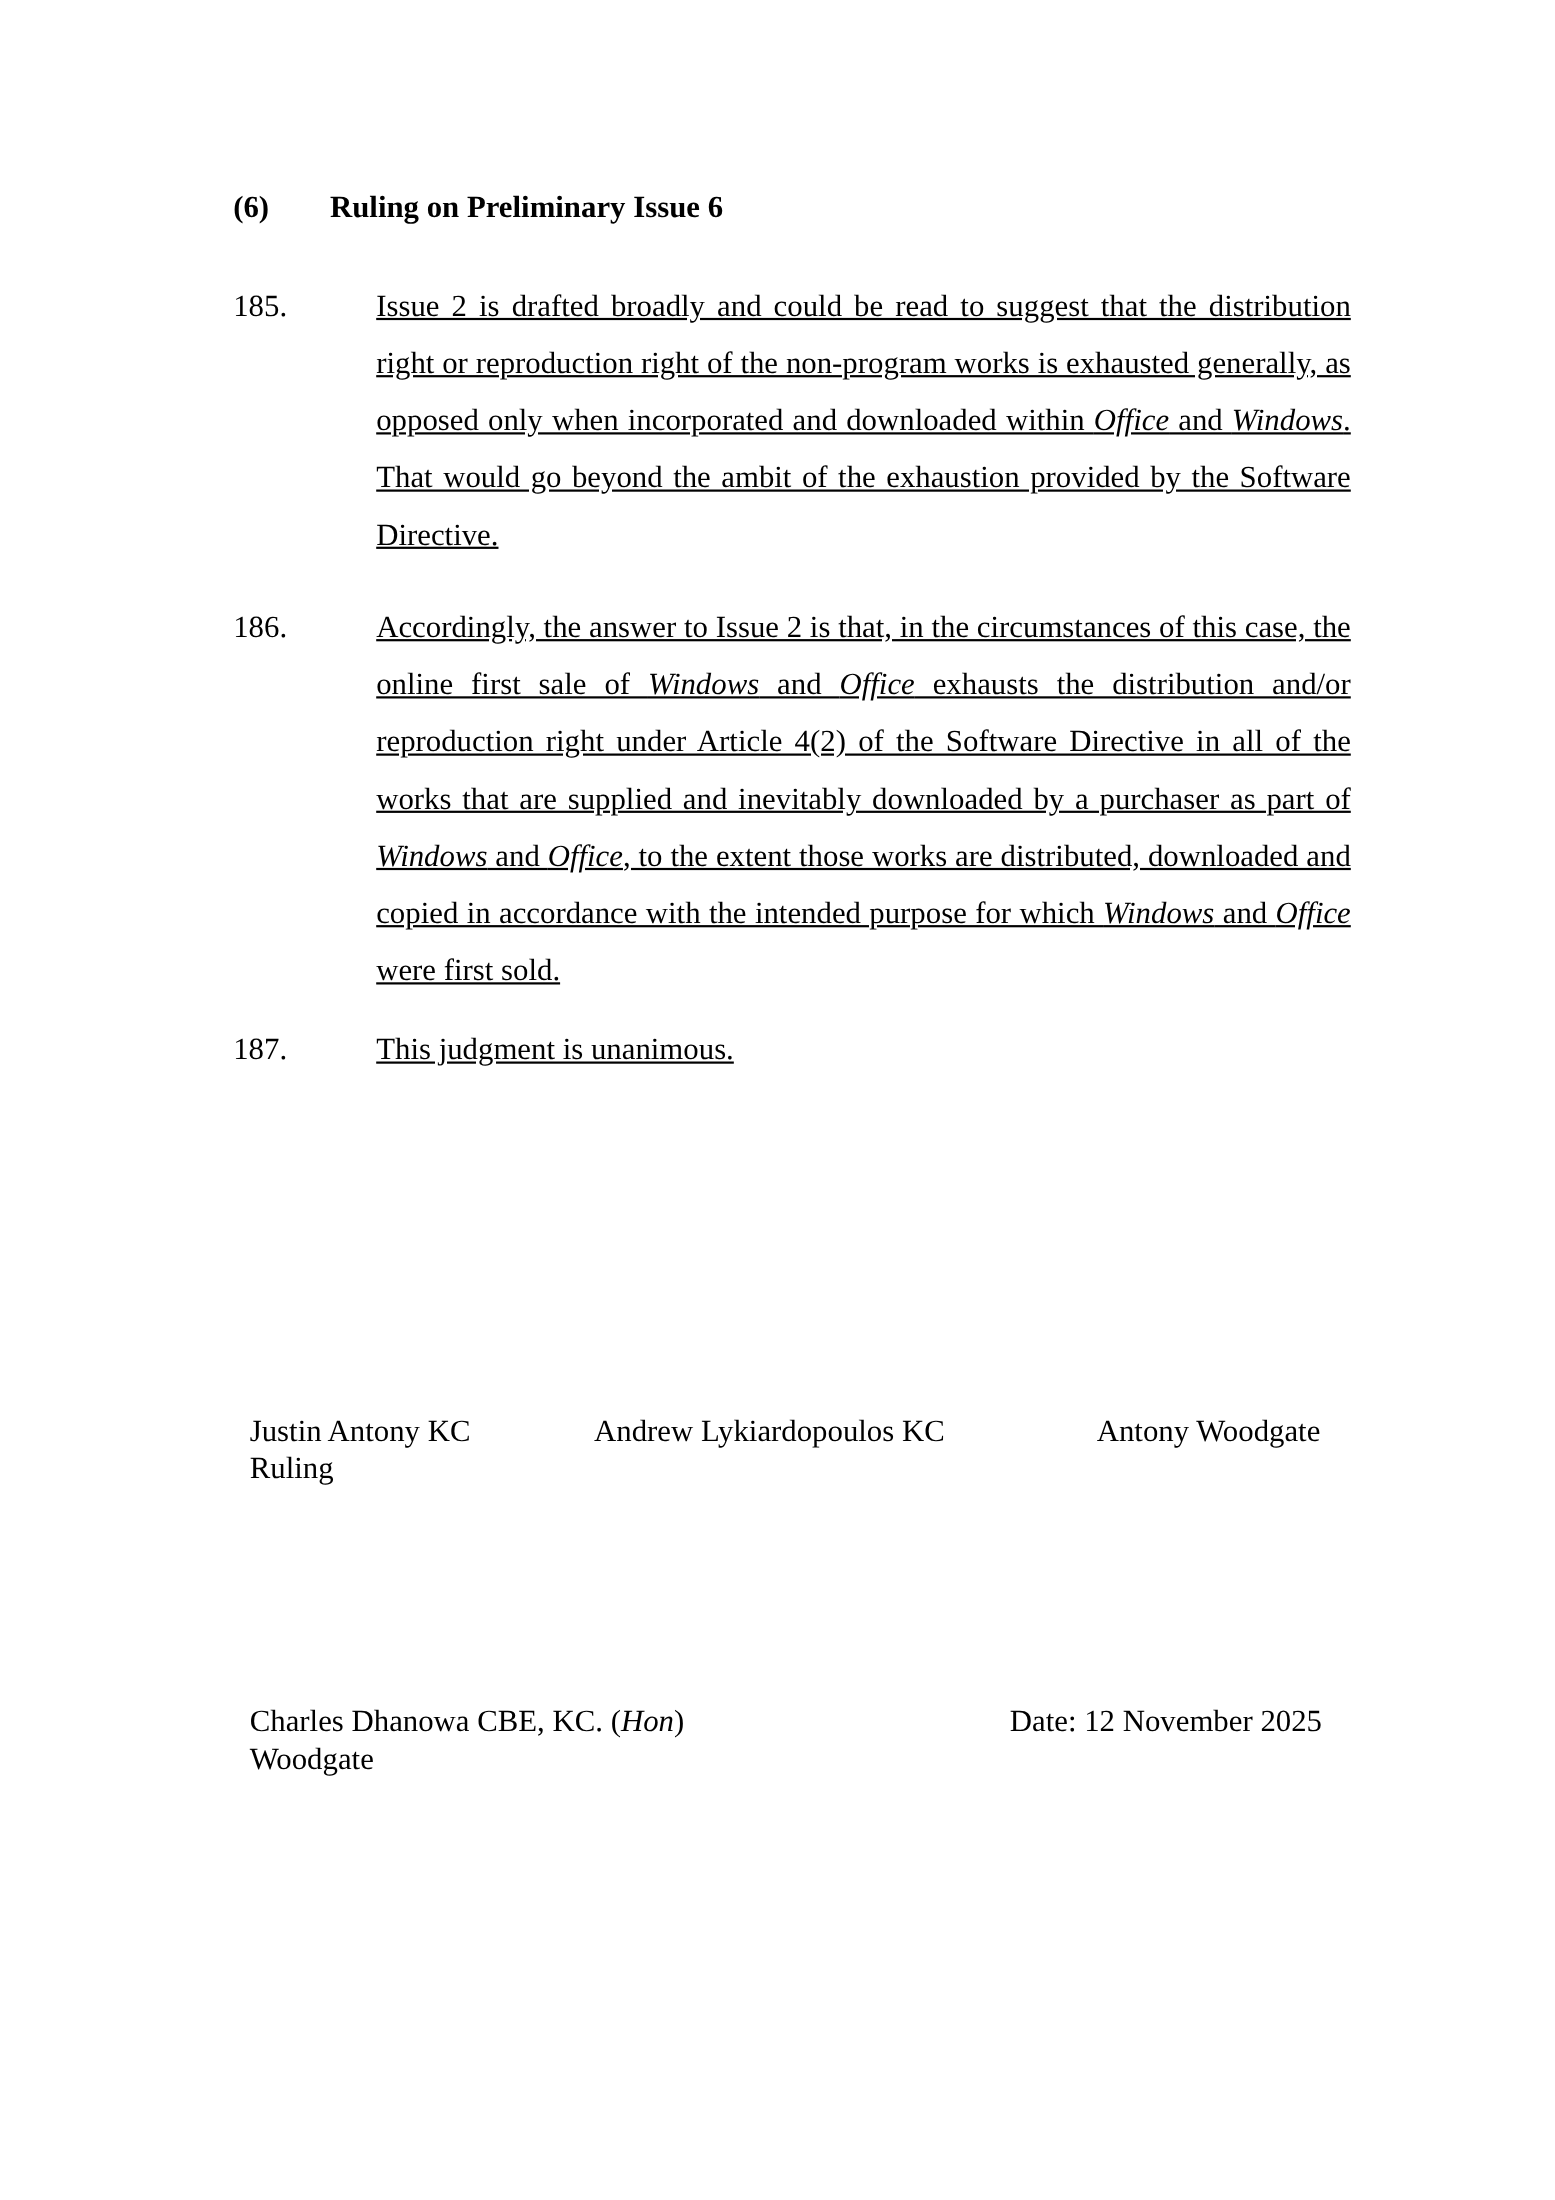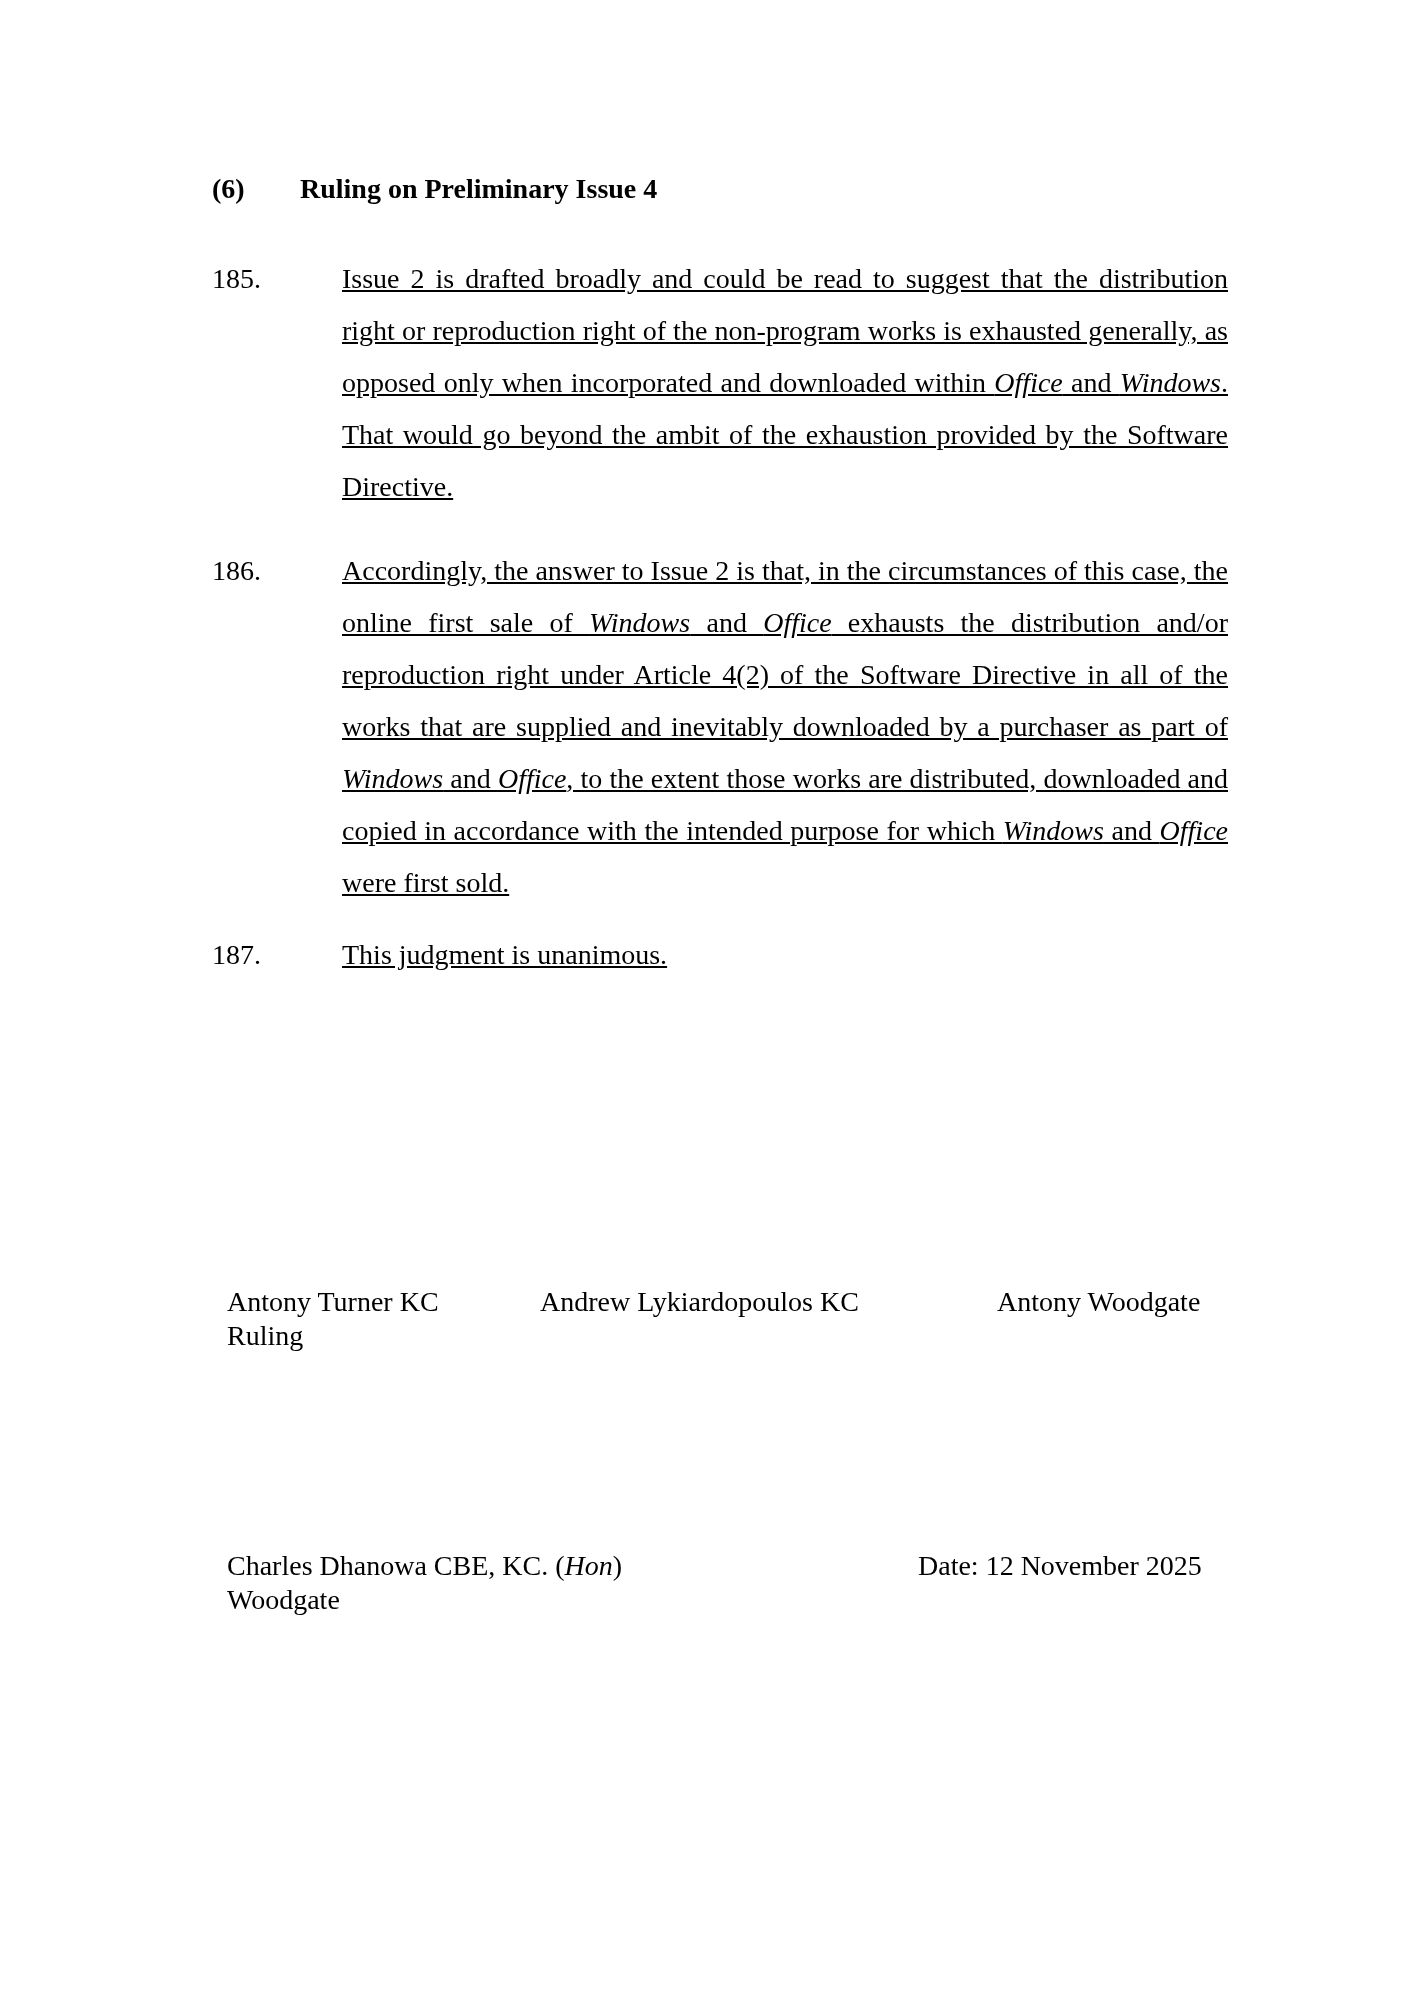--- a/index.html
+++ b/index.html
@@ -53,40 +53,40 @@
   }
   i { font-style: italic; }
 </style>
 </head>
 <body>
 
 <div class="page">
 
   <div class="block heading" style="top:172px">
     <span class="num-col">(6)</span>
-    <span>Ruling on Preliminary Issue 4</span>
+    <span>Ruling on Preliminary Issue 6</span>
   </div>
 
   <div class="block para" style="top:253px">
     <span class="num-col">185.</span>
     <div class="body-col"><span>Issue 2 is drafted broadly and could be read to suggest that the distribution right or reproduction right of the non-program works is exhausted generally, as opposed only when incorporated and downloaded within </span><i>Office</i><span> and </span><i>Windows</i><span>. That would go beyond the ambit of the exhaustion provided by the Software Directive.</span></div>
   </div>
 
   <div class="block para" style="top:545px">
     <span class="num-col">186.</span>
     <div class="body-col"><span>Accordingly, the answer to Issue 2 is that, in the circumstances of this case, the online first sale of </span><i>Windows</i><span> and </span><i>Office</i><span> exhausts the distribution and/or reproduction right under Article 4(2) of the Software Directive in all of the works that are supplied and inevitably downloaded by a purchaser as part of </span><i>Windows</i><span> and </span><i>Office</i><span>, to the extent those works are distributed, downloaded and copied in accordance with the intended purpose for which </span><i>Windows</i><span> and </span><i>Office</i><span> were first sold.</span></div>
   </div>
 
   <div class="block para" style="top:929px">
     <span class="num-col">187.</span>
     <div class="body-col"><span>This judgment is unanimous.</span></div>
   </div>
 
   <div class="sig" style="left:227px; top:1285px">
-    <div>Antony Turner KC</div>
+    <div>Justin Antony KC</div>
     <div>Ruling</div>
   </div>
   <div class="sig" style="left:540px; top:1285px">
     <div>Andrew Lykiardopoulos KC</div>
   </div>
   <div class="sig" style="left:997px; top:1285px">
     <div>Antony Woodgate</div>
   </div>
 
   <div class="sig" style="left:227px; top:1549px">

